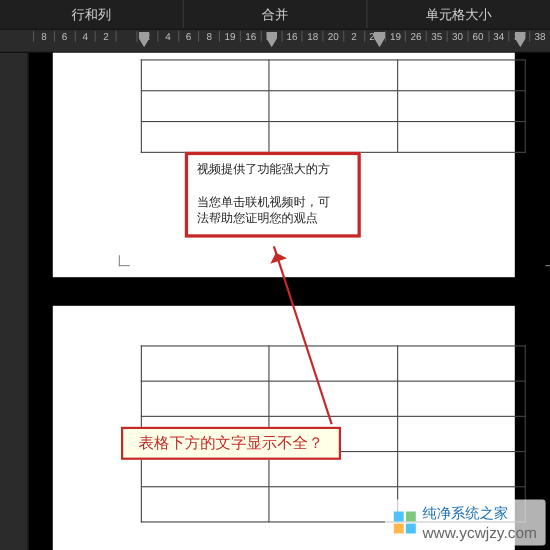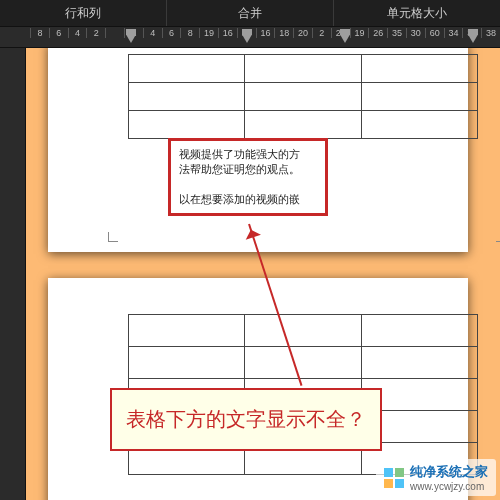--- a/index.html
+++ b/index.html
@@ -8,49 +8,49 @@
   .ribbon .grp{flex:1;text-align:center;border-right:1px solid #3a3a3a;height:100%;line-height:26px}
   .ribbon .grp:last-child{border-right:none}
   .rulerbar{height:22px;background:#2b2b2b;border-top:1px solid #111;border-bottom:1px solid #111;position:relative;overflow:hidden}
   .rulerbar .ticks{position:absolute;left:30px;right:0;top:0;bottom:0;display:flex;align-items:center;color:#bdbdbd;font-size:9px}
   .rulerbar .tick{width:24px;text-align:center;border-left:1px solid #555;height:10px;line-height:10px;position:relative;top:-4px}
   .rulerbar .marker{position:absolute;top:2px;width:10px;height:14px;background:#9e9e9e;clip-path:polygon(50% 100%,0 40%,0 0,100% 0,100% 40%)}
   .rulerbar .marker.m1{left:126px}
   .rulerbar .marker.m2{left:242px}
   .rulerbar .marker.m3{left:340px}
   .rulerbar .marker.m4{left:468px}
-  .canvas{position:absolute;left:0;right:0;top:48px;bottom:0;background:#fdba74;overflow:hidden}
+  .canvas{position:absolute;left:0;right:0;top:48px;bottom:0;background:#000000;overflow:hidden}
   .vruler{position:absolute;left:0;top:0;bottom:0;width:26px;background:#2b2b2b;border-right:1px solid #111}
   .page{position:absolute;background:#fff;box-shadow:0 2px 10px rgba(0,0,0,.6)}
   .page1{left:48px;top:-6px;width:420px;height:210px}
   .page2{left:48px;top:230px;width:420px;height:240px}
   .tbl{position:absolute;border-collapse:collapse;table-layout:fixed}
   .tbl td{border:1px solid #444;height:28px;padding:0 4px;font-size:11px;color:#222;vertical-align:top}
   .tbl1{left:80px;top:12px;width:350px}
   .tbl1 td{height:28px}
   .redbox{position:absolute;left:120px;top:96px;width:160px;height:78px;border:3px solid #c62828;background:#fff}
   .redbox .txt{font-size:11px;line-height:15px;color:#222;padding:6px 8px 0 8px;word-break:break-all}
   .corner{position:absolute;width:10px;height:10px}
   .corner::before,.corner::after{content:"";position:absolute;background:#888}
   .corner.tl{left:60px;top:190px}.corner.tr{left:448px;top:190px}
   .corner.tl::before{left:0;top:0;width:1px;height:10px}.corner.tl::after{left:0;top:9px;width:10px;height:1px}
   .corner.tr::before{right:0;top:0;width:1px;height:10px}.corner.tr::after{right:0;top:9px;width:10px;height:1px}
   .tbl2{left:80px;top:36px;width:350px}
   .tbl2 td{height:32px}
   .arrow{position:absolute;left:248px;top:176px;width:2px;height:170px;background:#c62828;transform:rotate(-18deg);transform-origin:top center}
   .arrow::before{content:"";position:absolute;left:-7px;top:-2px;border:8px solid transparent;border-bottom-color:#c62828}
-  .callout{position:absolute;left:110px;top:340px;padding:16px 14px;border:2px solid #c62828;background:#ffffe8;font-size:20px;color:#c62828;white-space:nowrap}
+  .callout{position:absolute;left:110px;top:340px;padding:4px 14px;border:2px solid #c62828;background:#ffffe8;font-size:14px;color:#c62828;white-space:nowrap}
   .watermark{position:absolute;right:4px;bottom:4px;display:flex;align-items:center;gap:6px;padding:4px 8px;background:rgba(255,255,255,.7);border-radius:3px}
   .watermark .logo{width:20px;height:20px;display:grid;grid-template-columns:1fr 1fr;grid-template-rows:1fr 1fr;gap:2px}
   .watermark .logo span:nth-child(1){background:#4fc3f7}
   .watermark .logo span:nth-child(2){background:#81c784}
   .watermark .logo span:nth-child(3){background:#ffb74d}
   .watermark .logo span:nth-child(4){background:#4fc3f7}
-  .watermark .t1{font-size:13px;color:#1a6fb5;font-weight:700}
-  .watermark .t2{font-size:10px;color:#666}
+  .watermark .t1{font-size:13px;color:#1a6fb5;font-weight:400}
+  .watermark .t2{font-size:14px;color:#666}
 </style>
 </head>
 <body>
 
 <div class="ribbon">
   <div class="grp">行和列</div>
   <div class="grp">合并</div>
   <div class="grp">单元格大小</div>
 </div>
 
@@ -107,23 +107,23 @@
       <tr>
             <td></td>
             <td></td>
             <td></td>
           </tr>
     </tbody>
       </table>
     <div class="redbox">
       <div class="txt">
         <span>视频提供了功能强大的方</span><br>
-        <span>法帮助您证明您的观点。</span><br>
         <br>
-        <span>以在想要添加的视频的嵌</span>
+        <span>当您单击联机视频时，可</span><br>
+        <span>法帮助您证明您的观点</span>
       </div>
     </div>
     <div class="corner tl"></div>
     <div class="corner tr"></div>
   </div>
 
   <div class="page page2">
     <table class="tbl tbl2">
       <tbody>
           <tr>

